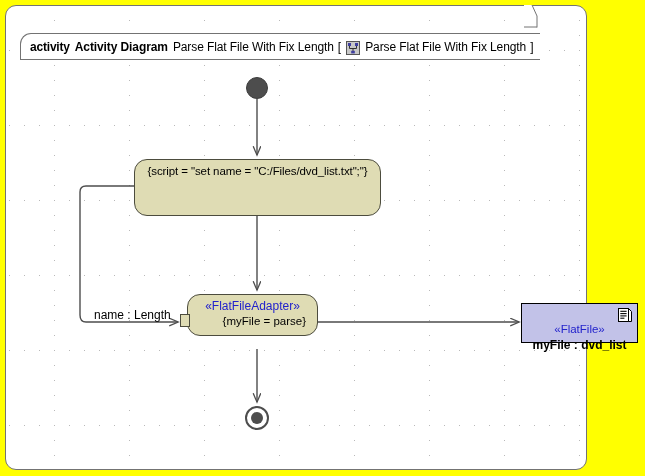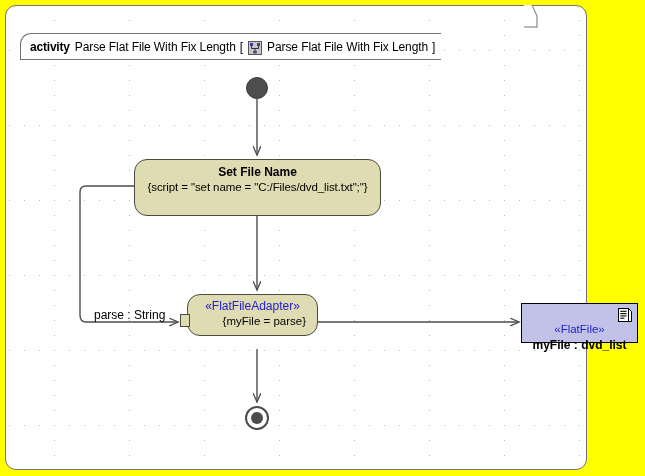--- a/index.html
+++ b/index.html
@@ -273,50 +273,50 @@
     </g>
 
     <g>
       <path d="M134,186 L86,186 Q80,186 80,192 L80,315 Q80,322 86,322 L178,322" fill="none" stroke="#4d4d4d" stroke-width="1.4" marker-end="url(#arrowOpen)"></path>
     </g>
   </svg>
 
   <div class="node" id="node-initial"></div>
 
   <div class="node action" id="node-setfilename">
-    <div class="nodename">Set File Name</div>
     <div class="props">{script = "set name = "C:/Files/dvd_list.txt";"}</div>
   </div>
 
   <div class="pin"></div>
 
   <div class="node action" id="node-parsefix">
     <div class="stereo">«FlatFileAdapter»</div>
     <div class="props">{myFile = parse}</div>
   </div>
 
-  <div class="edge-label" id="label-namestring">parse : String</div>
+  <div class="edge-label" id="label-namestring">name : Length</div>
 
   <div class="node" id="node-flatfile">
     <div class="stereo">«FlatFile»</div>
     <div class="nodename">myFile : dvd_list</div>
     <svg class="obj-icon" width="14" height="14" viewBox="0 0 14 14">
       <rect x="0.5" y="0.5" width="10" height="13" fill="#ffffff" stroke="#000000" stroke-width="1"></rect>
       <path d="M10.5,0.5 L13.5,3.5 L13.5,13.5 L10.5,13.5 Z" fill="#ffffff" stroke="#000000" stroke-width="1"></path>
       <line x1="2.3" y1="3.3" x2="8.6" y2="3.3" stroke="#000000" stroke-width="1.1"></line>
       <line x1="2.3" y1="5.6" x2="8.6" y2="5.6" stroke="#000000" stroke-width="1.1"></line>
       <line x1="2.3" y1="7.9" x2="8.6" y2="7.9" stroke="#000000" stroke-width="1.1"></line>
       <line x1="2.3" y1="10.2" x2="6.4" y2="10.2" stroke="#000000" stroke-width="1.1"></line>
     </svg>
   </div>
 
   <div class="node" id="node-final"></div>
 
   <div class="frame-header">
     <span class="kw">activity</span>
+    <span class="kw nm">Activity Diagram</span>
     <span class="nm">Parse Flat File With Fix Length</span>
     <span class="brk">[</span>
     <svg class="diag-icon" width="14" height="14" viewBox="0 0 14 14">
       <rect x="0.5" y="0.5" width="13" height="13" fill="#c8c8c8" stroke="#555555" stroke-width="1"></rect>
       <rect x="2" y="2" width="3" height="3" fill="#3f3f9f"></rect>
       <rect x="9" y="2" width="3" height="3" fill="#3f3f9f"></rect>
       <line x1="3.5" y1="5" x2="3.5" y2="7.5" stroke="#333333" stroke-width="1"></line>
       <line x1="10.5" y1="5" x2="10.5" y2="7.5" stroke="#333333" stroke-width="1"></line>
       <line x1="3.5" y1="7.5" x2="10.5" y2="7.5" stroke="#333333" stroke-width="1"></line>
       <line x1="7" y1="7.5" x2="7" y2="10" stroke="#333333" stroke-width="1"></line>

